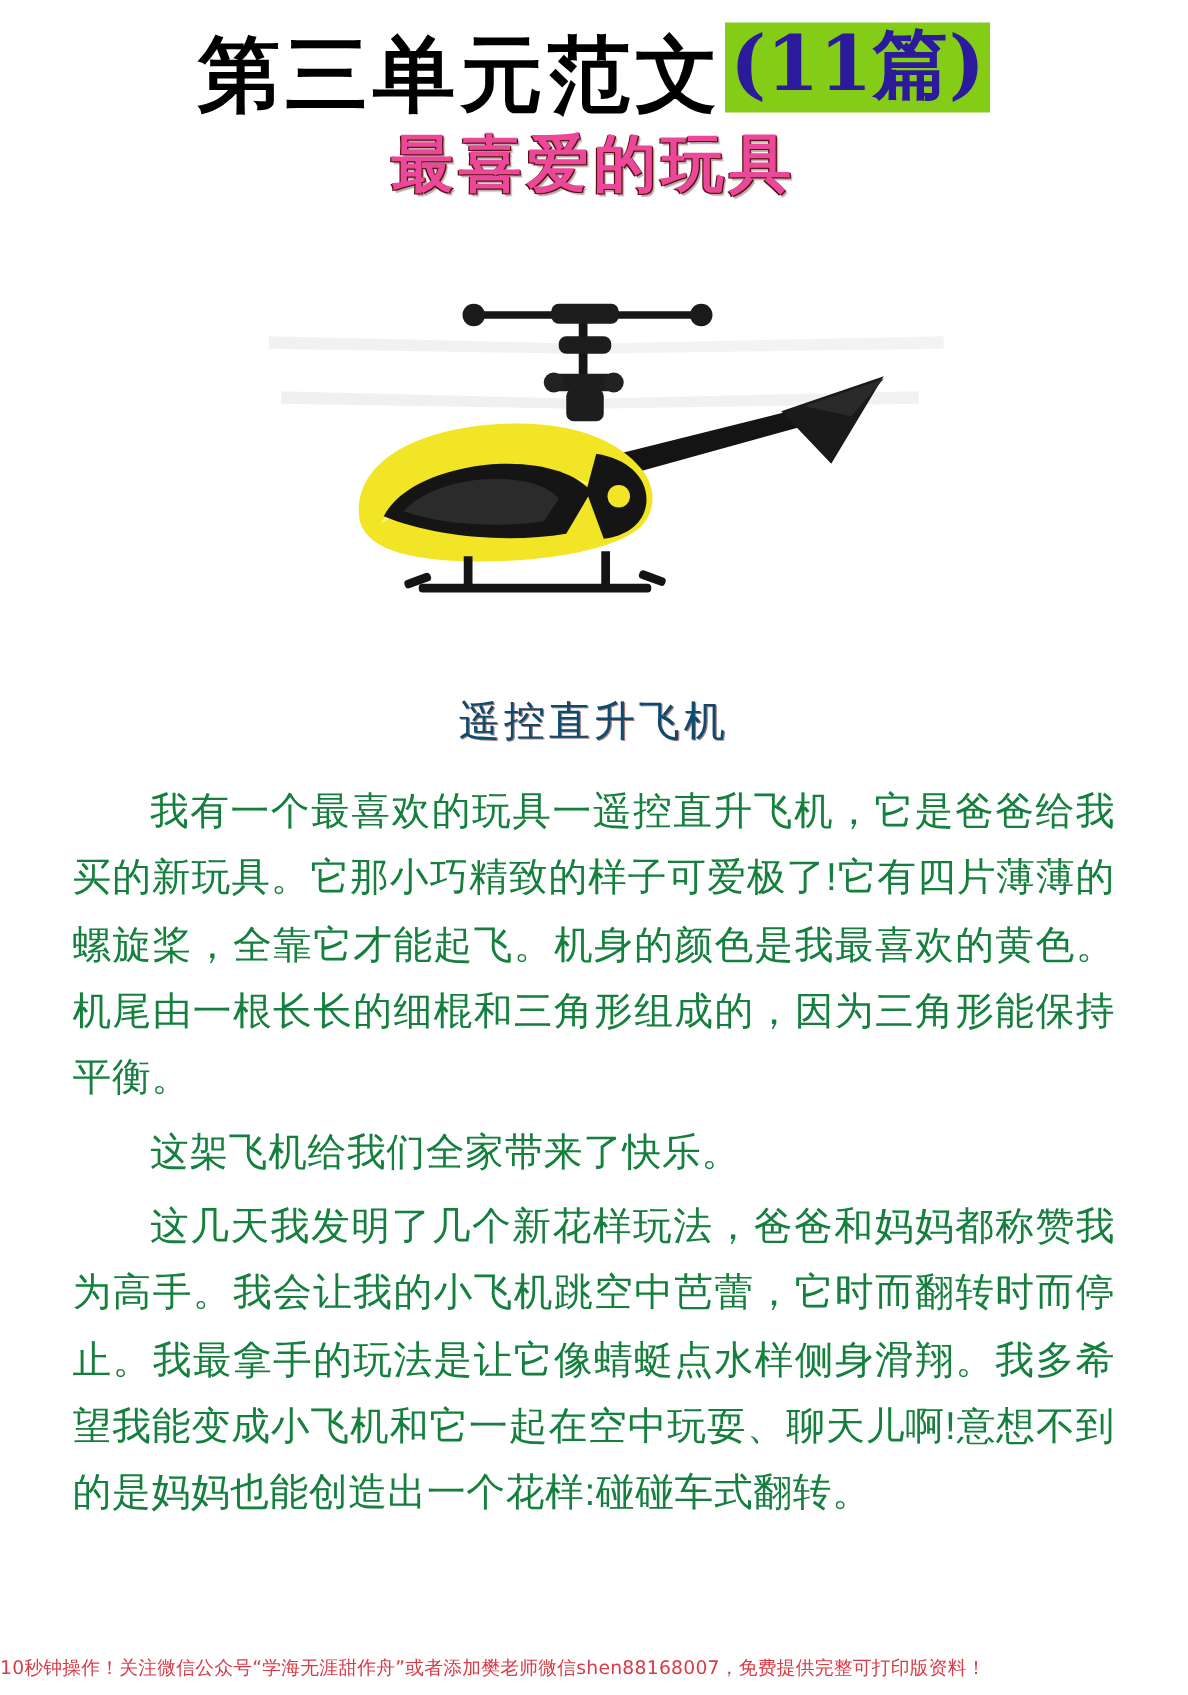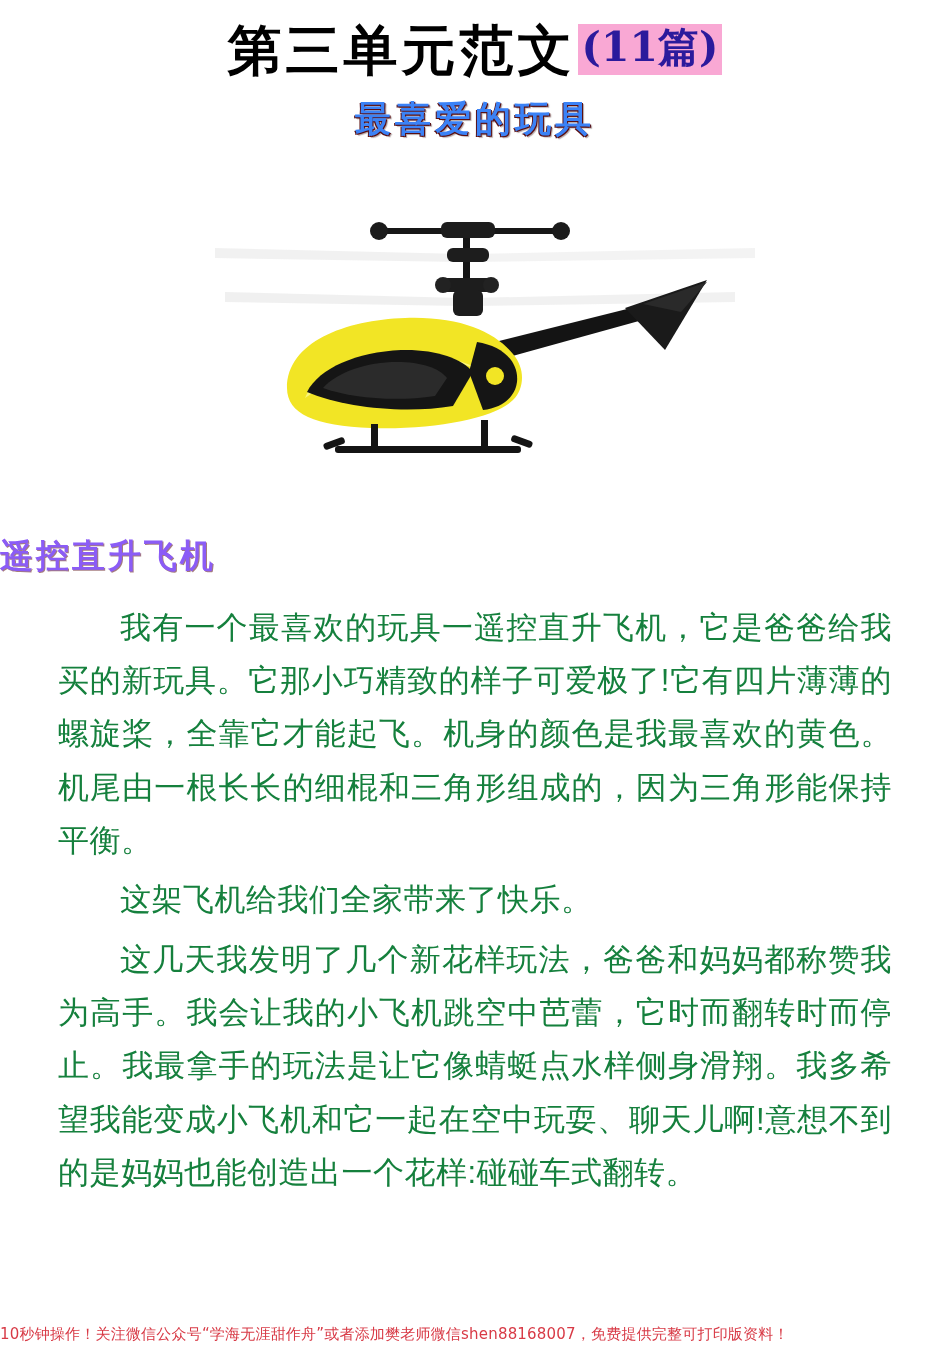--- a/index.html
+++ b/index.html
@@ -27,45 +27,45 @@
     padding-top: 22px;
   }
   .title-line {
     display: flex;
     align-items: flex-end;
     justify-content: center;
     gap: 2px;
   }
   .main-title {
     font-family: "DejaVu Serif", serif;
-    font-size: 54px;
+    font-size: 66px;
     font-weight: bold;
     color: #000000;
     letter-spacing: 4px;
     line-height: 1.05;
     white-space: nowrap;
   }
   .count-badge {
     font-family: "DejaVu Serif", serif;
-    font-size: 41px;
+    font-size: 61px;
     font-weight: bold;
     color: #2b1a9c;
-    background: #f9a8d4;
+    background: #84cc16;
     padding: 2px 4px 6px 4px;
     line-height: 1.05;
     position: relative;
     top: -4px;
     white-space: nowrap;
   }
   .subtitle {
-    margin-top: 16px;
+    margin-top: 4px;
     font-family: "DejaVu Serif", serif;
-    font-size: 36px;
+    font-size: 50px;
     font-weight: bold;
-    color: #3b82f6;
+    color: #ec4899;
     letter-spacing: 4px;
     text-shadow:
        1px 1px 0 #5a0f12,
       -1px 1px 0 #5a0f12,
        2px 2px 1px rgba(40,0,0,0.35);
   }
 
   
   .figure {
     margin: 48px auto 0 auto;
@@ -73,26 +73,26 @@
     height: 320px;
     position: relative;
   }
   .heli {
     position: absolute;
     left: 0; top: 0; right: 0; bottom: 0;
   }
 
   
   .caption {
-    text-align: left;
+    text-align: center;
     margin-top: 22px;
     font-family: "DejaVu Serif", serif;
     font-size: 33px;
-    font-weight: bold;
-    color: #8b5cf6;
+    font-weight: normal;
+    color: #0c4a6e;
     letter-spacing: 3px;
     text-shadow: 1px 1px 0 rgba(90,15,18,0.55);
   }
 
   
   .body-text {
     margin: 22px 58px 0 58px;
   }
   .para {
     font-family: Liberation Sans, sans-serif;

